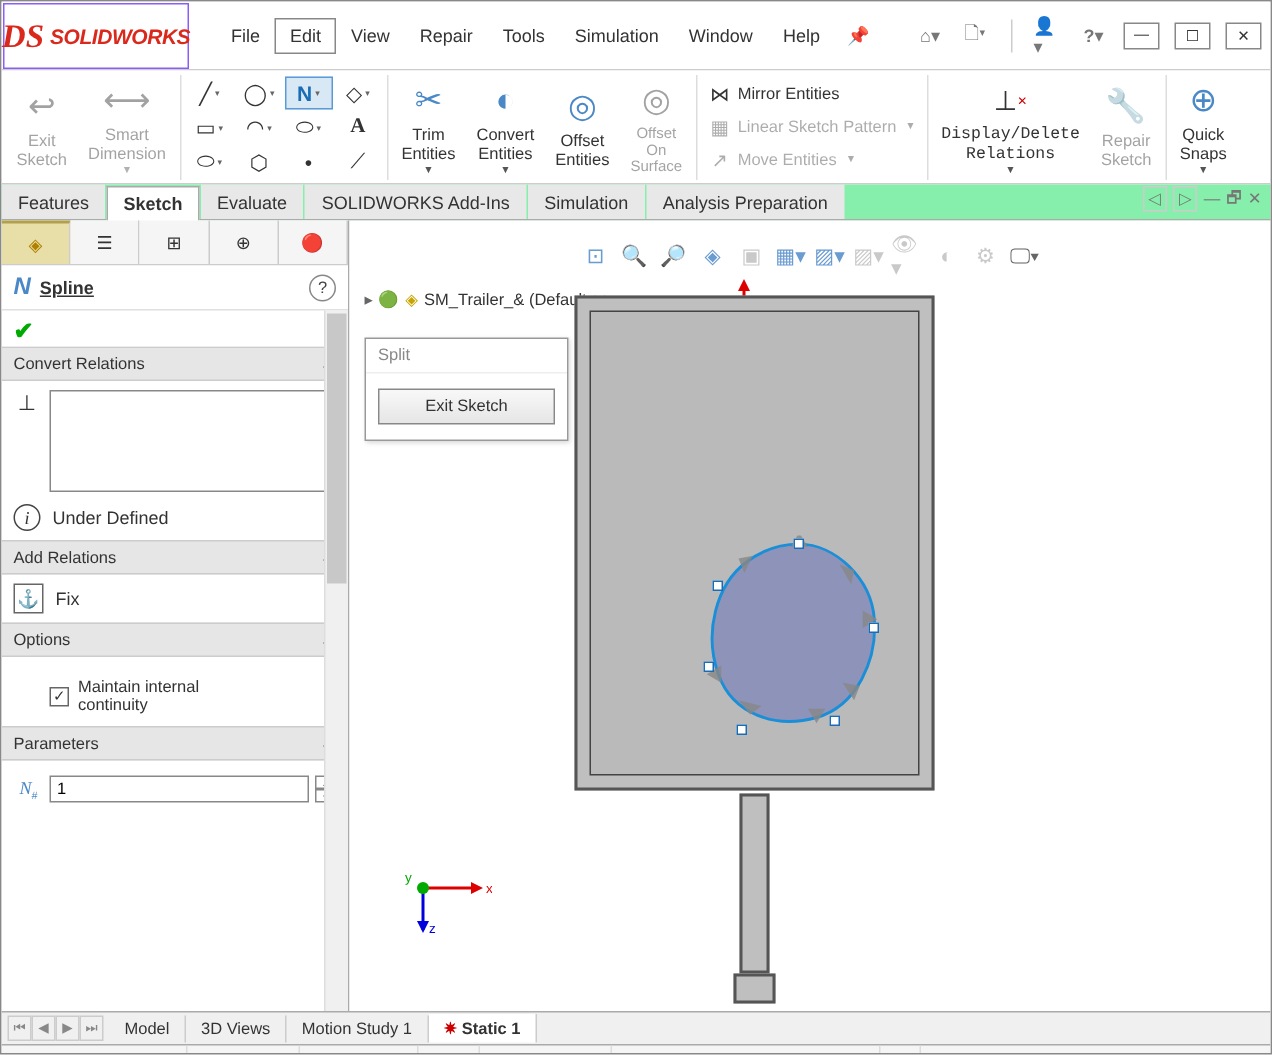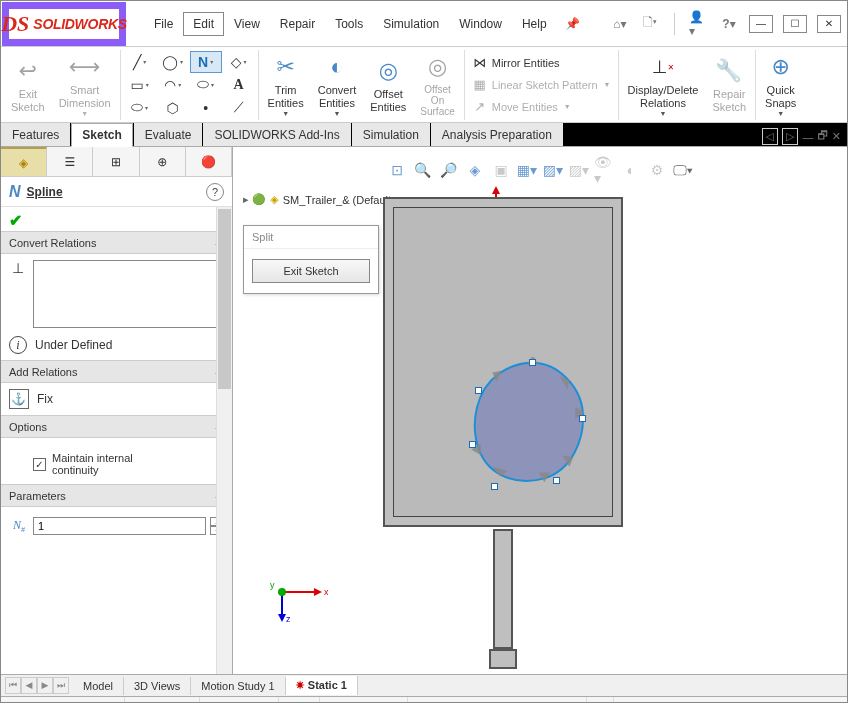--- a/index.html
+++ b/index.html
@@ -1,20 +1,20 @@
 <!DOCTYPE html>
 <html><head>
 <meta charset="utf-8">
 <style>
   * { box-sizing: border-box; margin: 0; padding: 0; font-family: "Segoe UI", Tahoma, sans-serif; }
   body { width: 848px; height: 703px; background: #fff; overflow: hidden; font-size: 12px; color: #333; border: 1px solid #888; }
   
   
   .titlebar { height: 46px; display: flex; align-items: center; border-bottom: 1px solid #ccc; background: #fff; }
-  .logo { width: 124px; height: 44px; display: flex; align-items: center; justify-content: center; border: 7px solid #8b5cf6; margin: 1px 0 0 1px; }
+  .logo { width: 124px; height: 44px; display: flex; align-items: center; justify-content: center; border: 1px solid #8b5cf6; margin: 1px 0 0 1px; }
   .logo-text { color: #da291c; font-weight: bold; font-style: italic; font-size: 14px; letter-spacing: -0.3px; }
   .logo-ds { color: #da291c; font-size: 22px; font-style: italic; font-weight: bold; margin-right: 4px; font-family: Georgia, serif; }
   .menubar { display: flex; align-items: center; margin-left: 18px; gap: 0; }
   .menuitem { padding: 4px 9px; font-size: 12px; cursor: default; border: 1px solid transparent; }
   .menuitem.active { border: 1px solid #888; }
   .titlebar-right { margin-left: auto; display: flex; align-items: center; gap: 10px; padding-right: 6px; }
   .titlebar-icon { width: 20px; height: 20px; display: flex; align-items: center; justify-content: center; color: #777; cursor: default; }
   .titlebar-sep { width: 1px; height: 22px; background: #ccc; margin: 0 4px; }
   .winbtn { width: 24px; height: 18px; border: 1px solid #888; display: flex; align-items: center; justify-content: center; font-size: 10px; cursor: default; background: #fff; }
   
@@ -29,21 +29,21 @@
   .sketch-tools { display: grid; grid-template-columns: repeat(4, 32px); grid-template-rows: repeat(3, 22px); gap: 1px; }
   .stool { width: 32px; height: 22px; display: flex; align-items: center; justify-content: center; font-size: 14px; border: 1px solid transparent; cursor: default; position: relative; }
   .stool.sel { background: #d9e8f5; border: 1px solid #5a9bd5; }
   .stool .dd { font-size: 6px; margin-left: 2px; color: #666; }
   .ribbon-multirow { display: flex; flex-direction: column; gap: 2px; height: 72px; justify-content: center; padding: 0 4px; }
   .ribbon-smrow { display: flex; align-items: center; font-size: 11px; gap: 4px; height: 20px; cursor: default; }
   .ribbon-smrow.disabled { opacity: 0.4; }
   .ribbon-smicon { width: 16px; height: 16px; display: flex; align-items: center; justify-content: center; font-size: 13px; }
   
   
-  .tabstrip { height: 24px; background: #000000; border-bottom: 1px solid #aaa; display: flex; align-items: flex-end; }
+  .tabstrip { height: 24px; background: #86efac; border-bottom: 1px solid #aaa; display: flex; align-items: flex-start; }
   .tab { padding: 4px 10px; font-size: 12px; border: 1px solid transparent; border-bottom: none; cursor: default; background: #e8e8e8; margin-right: 1px; }
   .tab.active { background: #fff; border: 1px solid #aaa; border-bottom: 1px solid #fff; position: relative; top: 1px; font-weight: 600; }
   .tabstrip-right { margin-left: auto; padding-right: 6px; display: flex; gap: 4px; align-items: center; color: #777; font-size: 11px; }
   
   
   .content { display: flex; height: 527px; }
   .leftpanel { width: 232px; background: #fff; border-right: 1px solid #aaa; display: flex; flex-direction: column; position: relative; }
   .pm-tabs { height: 30px; display: flex; border-bottom: 1px solid #ccc; }
   .pm-tab { flex: 1; display: flex; align-items: center; justify-content: center; border-right: 1px solid #ccc; cursor: default; background: #f5f5f5; }
   .pm-tab.active { background: #e8dfa8; border-top: 2px solid #b0a050; }
@@ -212,21 +212,21 @@
       </div>
     <div class="ribbon-smrow disabled">
         <span class="ribbon-smicon">↗</span>
         <span>Move Entities</span>
         <span style="font-size:7px;margin-left:2px;">▼</span>
       </div>
   </div>
   <div class="ribbon-sep"></div>
   <div class="ribbon-group">
     <div class="ribbon-big-icon" style="font-size:18px;">⊥<sub style="font-size:8px;color:#c00;">✕</sub></div>
-    <div class="ribbon-label" style="white-space:pre-line;">Display/Delete
+    <div class="ribbon-label" style="white-space:pre-line;font-family:Liberation Mono, monospace;">Display/Delete
 Relations</div>
     <div class="ribbon-dd">▼</div>
   </div>
   <div class="ribbon-group disabled">
     <div class="ribbon-big-icon">🔧</div>
     <div class="ribbon-label" style="white-space:pre-line;">Repair
 Sketch</div>
   </div>
   <div class="ribbon-sep"></div>
   <div class="ribbon-group">

